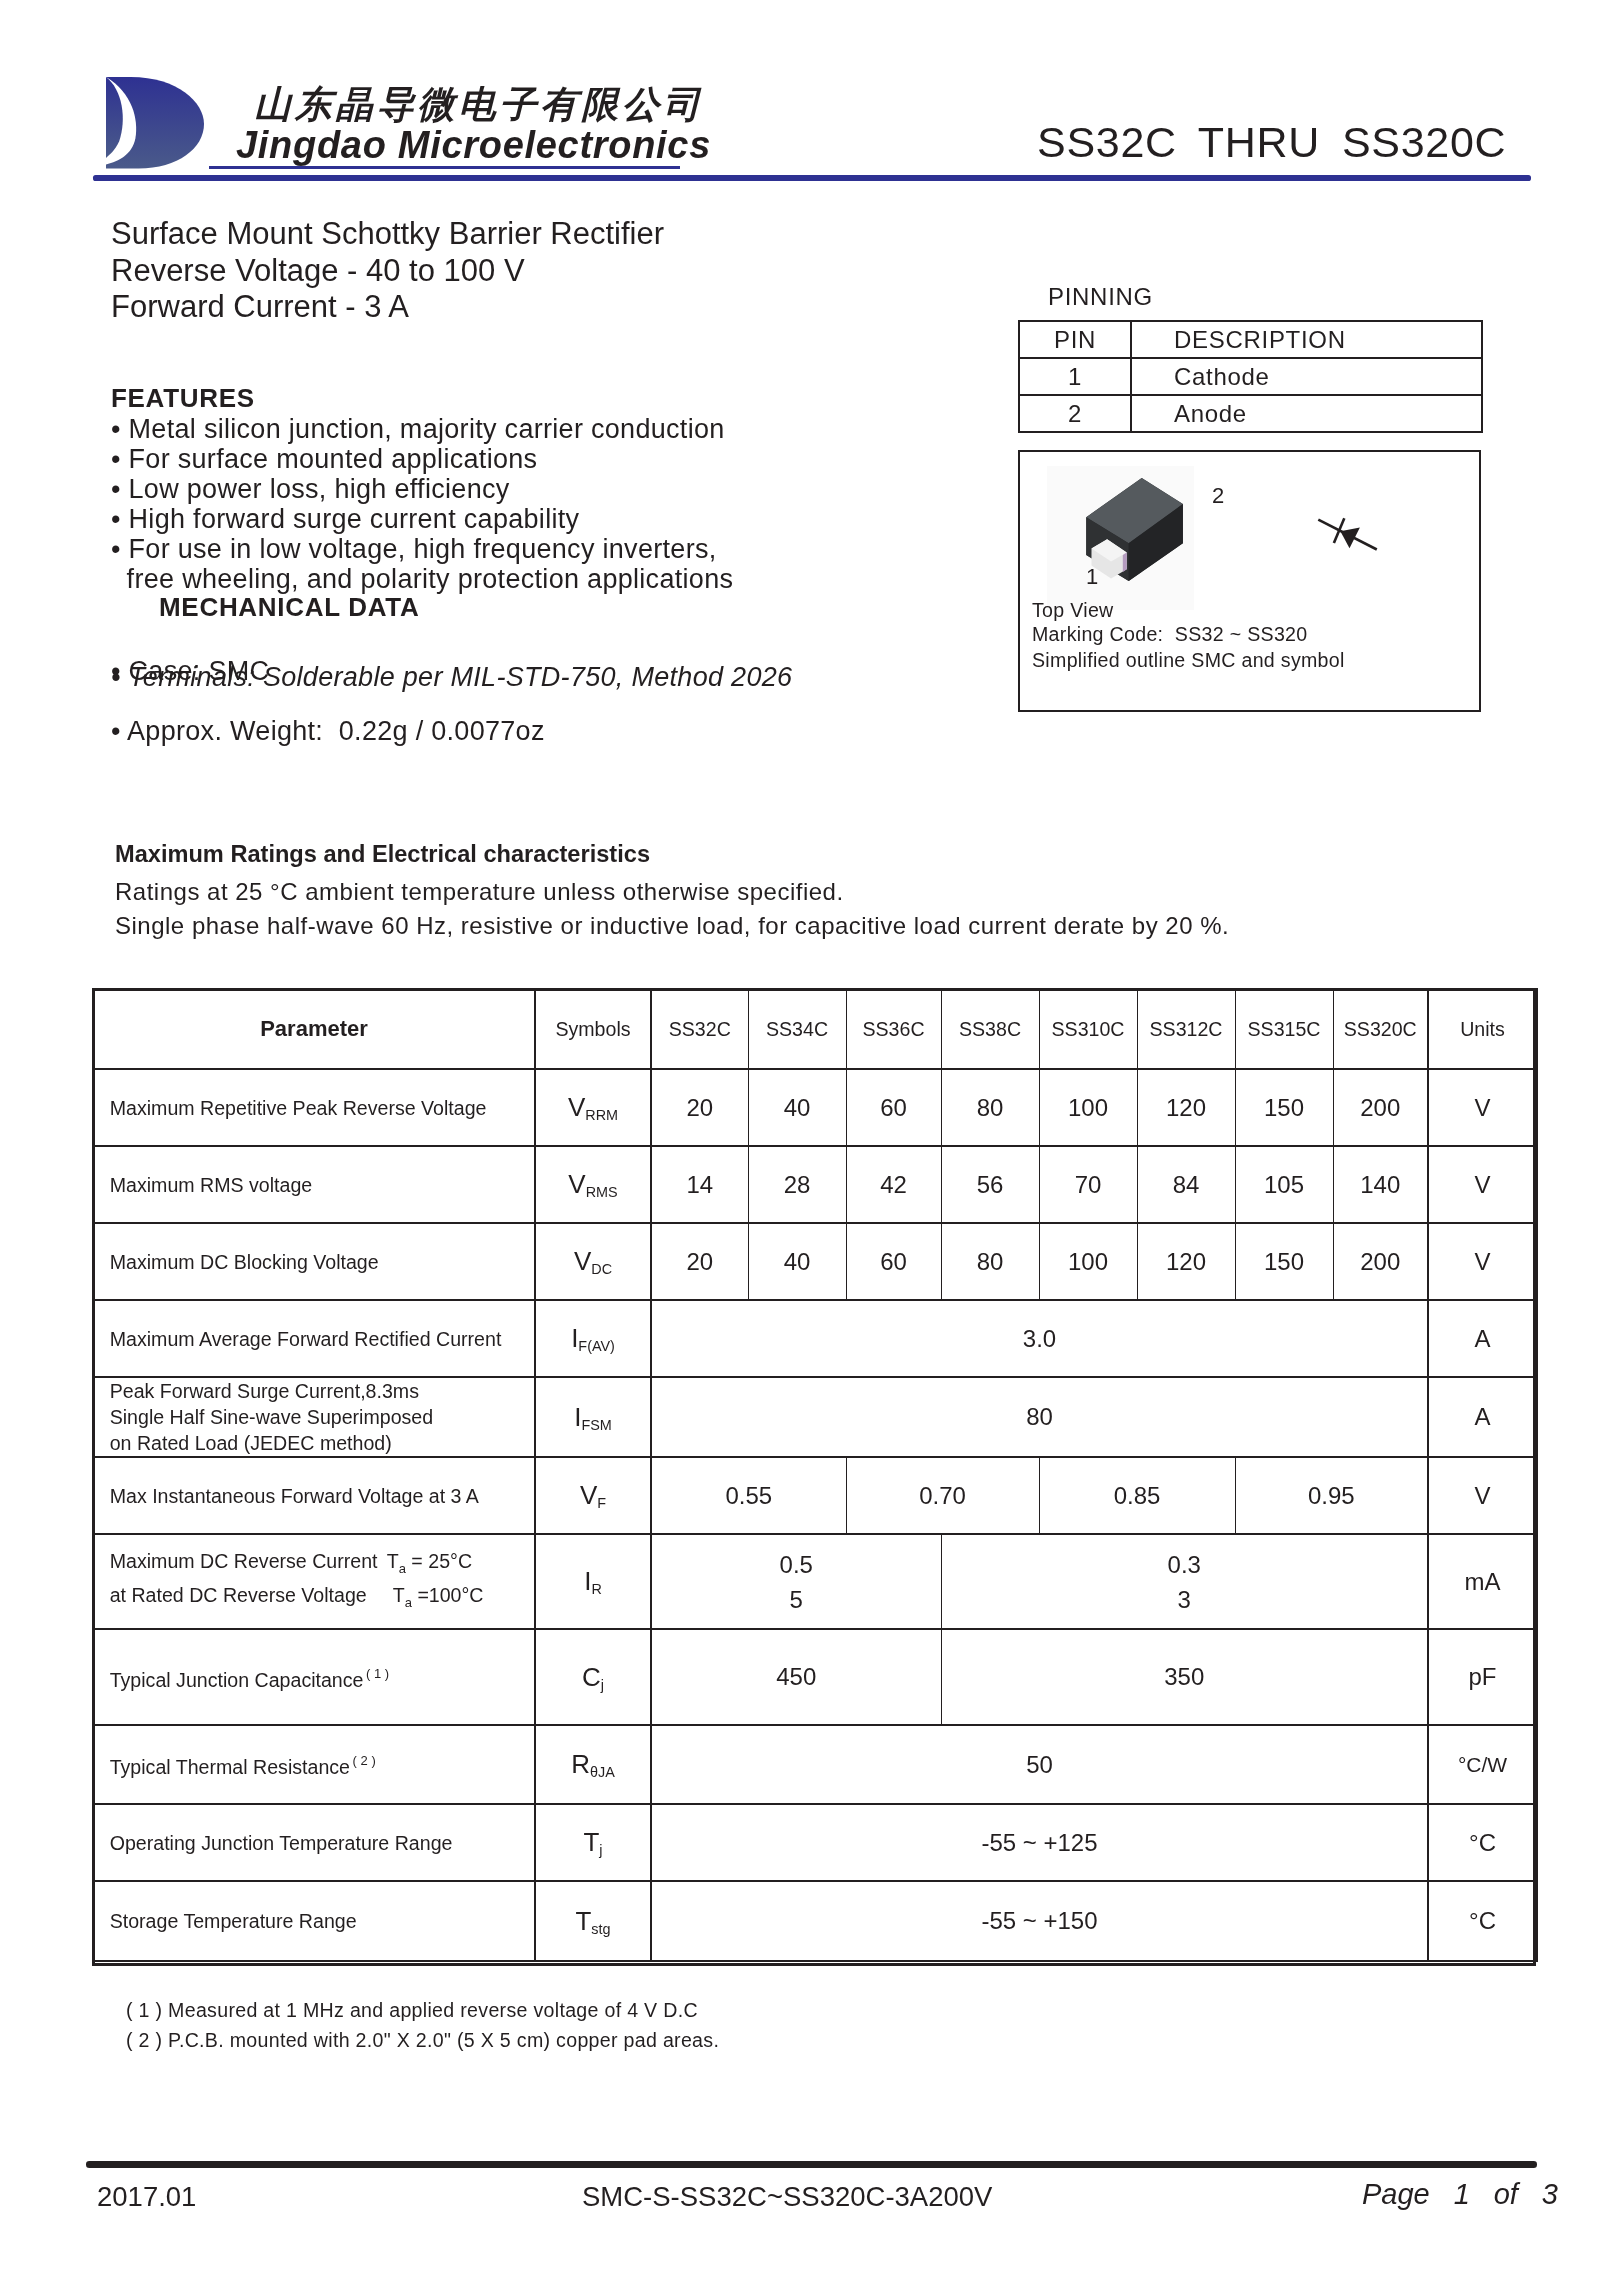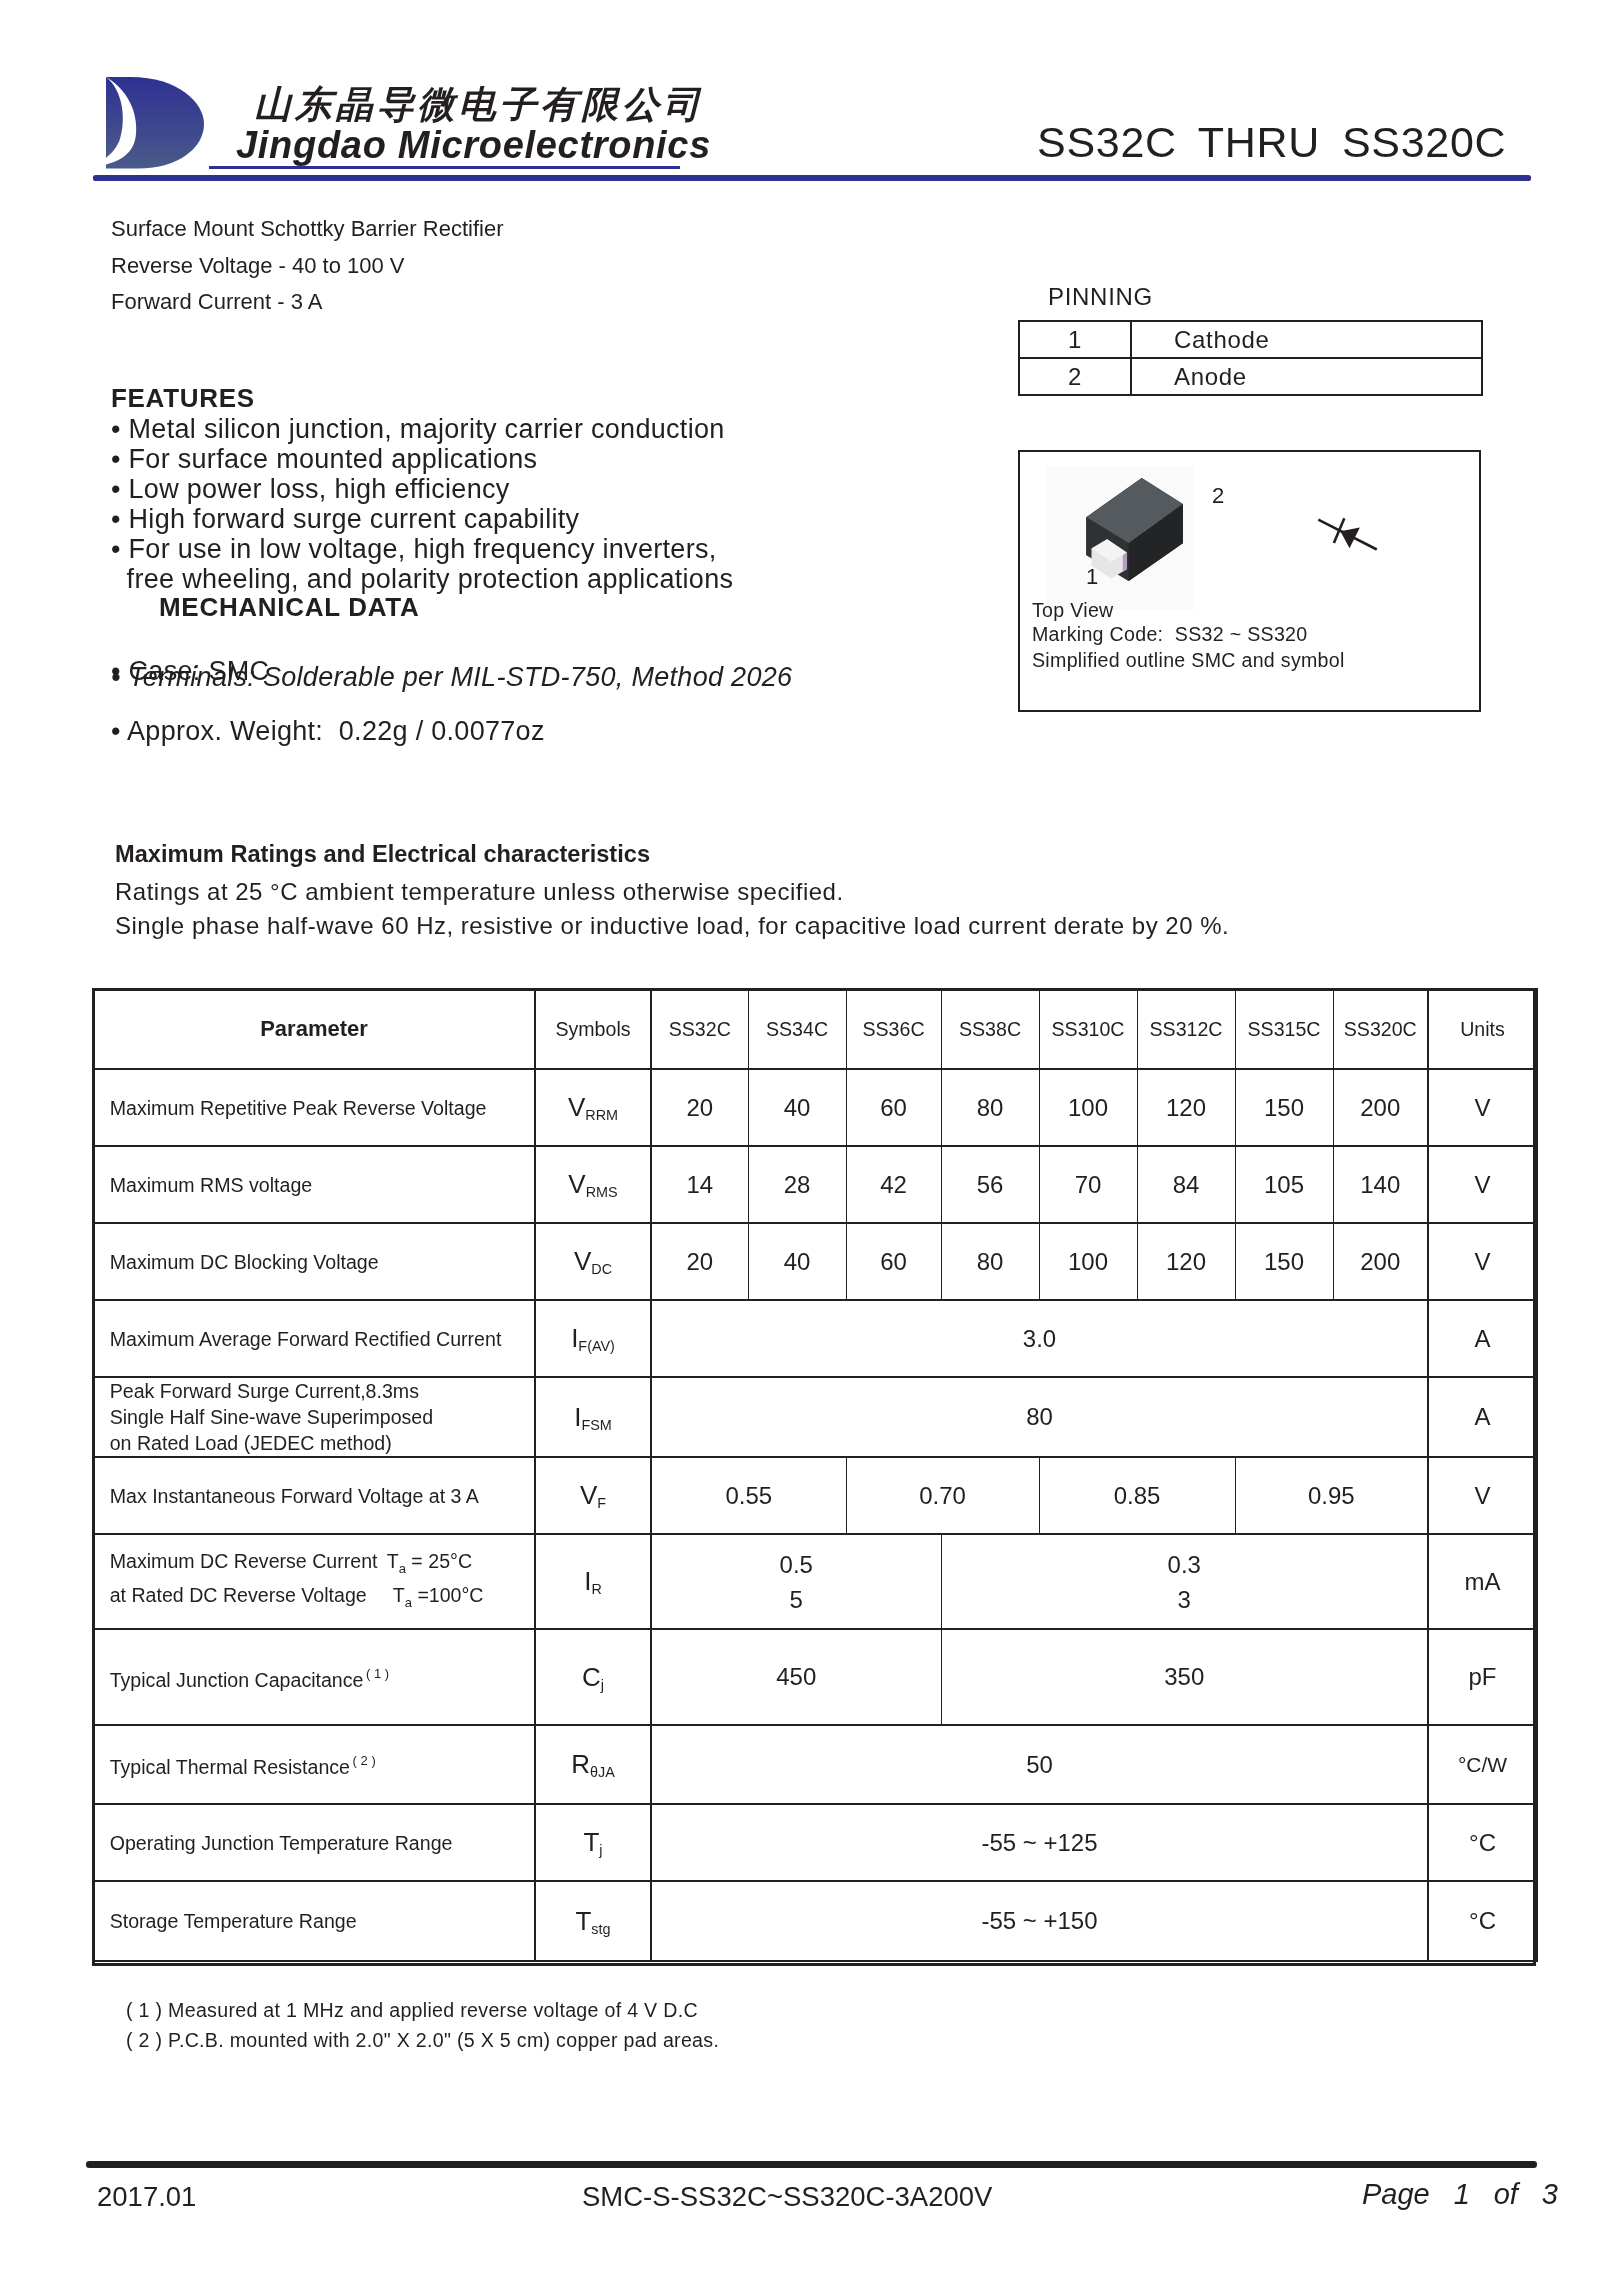--- a/index.html
+++ b/index.html
@@ -9,21 +9,21 @@
 
   
   .logo { left:106px; top:73px; width:98px; height:98px; }
   .cn-name { left:254px; top:80px; font-size:37px; font-style:italic; letter-spacing:3.9px; font-weight:bold; white-space:nowrap; font-family:"DejaVu Sans", sans-serif; }
   .en-name { left:236px; top:124px; font-size:38px; font-style:italic; white-space:nowrap; letter-spacing:0.7px;font-weight:bold; }
   .logo-underline { left:209px; top:166px; width:471px; height:2.6px; background:#2e3192; }
   .header-bar { left:93px; top:175px; width:1438px; height:5.9px; background:#2e3192; border-radius:2.6px; }
   .doc-title { left:1037px; top:118px; font-size:43px; white-space:nowrap; word-spacing:9.2px; letter-spacing:0.7px; }
 
   
-  .intro { left:111px; font-size:22px; white-space:nowrap; }
+  .intro { left:111px; font-size:31px; white-space:nowrap; }
   .intro.l1 { top:216px; }
   .intro.l2 { top:253px; font-weight:normal; }
   .intro.l3 { top:289px; }
 
   .sec-heading { left:111px; font-size:26px; font-weight:bold; white-space:nowrap; letter-spacing:0.7px; }
   .bullet { left:111px; font-size:27px; white-space:nowrap; letter-spacing:0.3px; }
 
   
   .pin-title { left:1048px; top:283px; font-size:24px; letter-spacing:0.7px; }
   .pin-table { left:1018px; top:320px; width:465px; border-collapse:collapse; font-size:24px; }
@@ -98,20 +98,24 @@
 <div class="abs bullet" style="top:564px; white-space:pre;">  free wheeling, and polarity protection applications</div>
 
 <div class="abs sec-heading" style="top:592px;margin-left:48px;">MECHANICAL DATA</div>
 <div class="abs bullet" style="top:656px;">• Case: SMC</div>
 <div class="abs bullet" style="top:662px;font-style:italic;">• Terminals: Solderable per MIL-STD-750, Method 2026</div>
 <div class="abs bullet" style="top:716px; white-space:pre;">• Approx. Weight:  0.22g / 0.0077oz</div>
 
 <div class="abs pin-title">PINNING</div>
 <table class="abs pin-table">
   <tbody>
+      <tr>
+    <td class="c1">PIN</td>
+    <td class="c2">DESCRIPTION</td>
+  </tr>
   <tr>
     <td class="c1">1</td>
     <td class="c2">Cathode</td>
   </tr>
   <tr>
     <td class="c1">2</td>
     <td class="c2">Anode</td>
   </tr>
 </tbody>
   </table>

